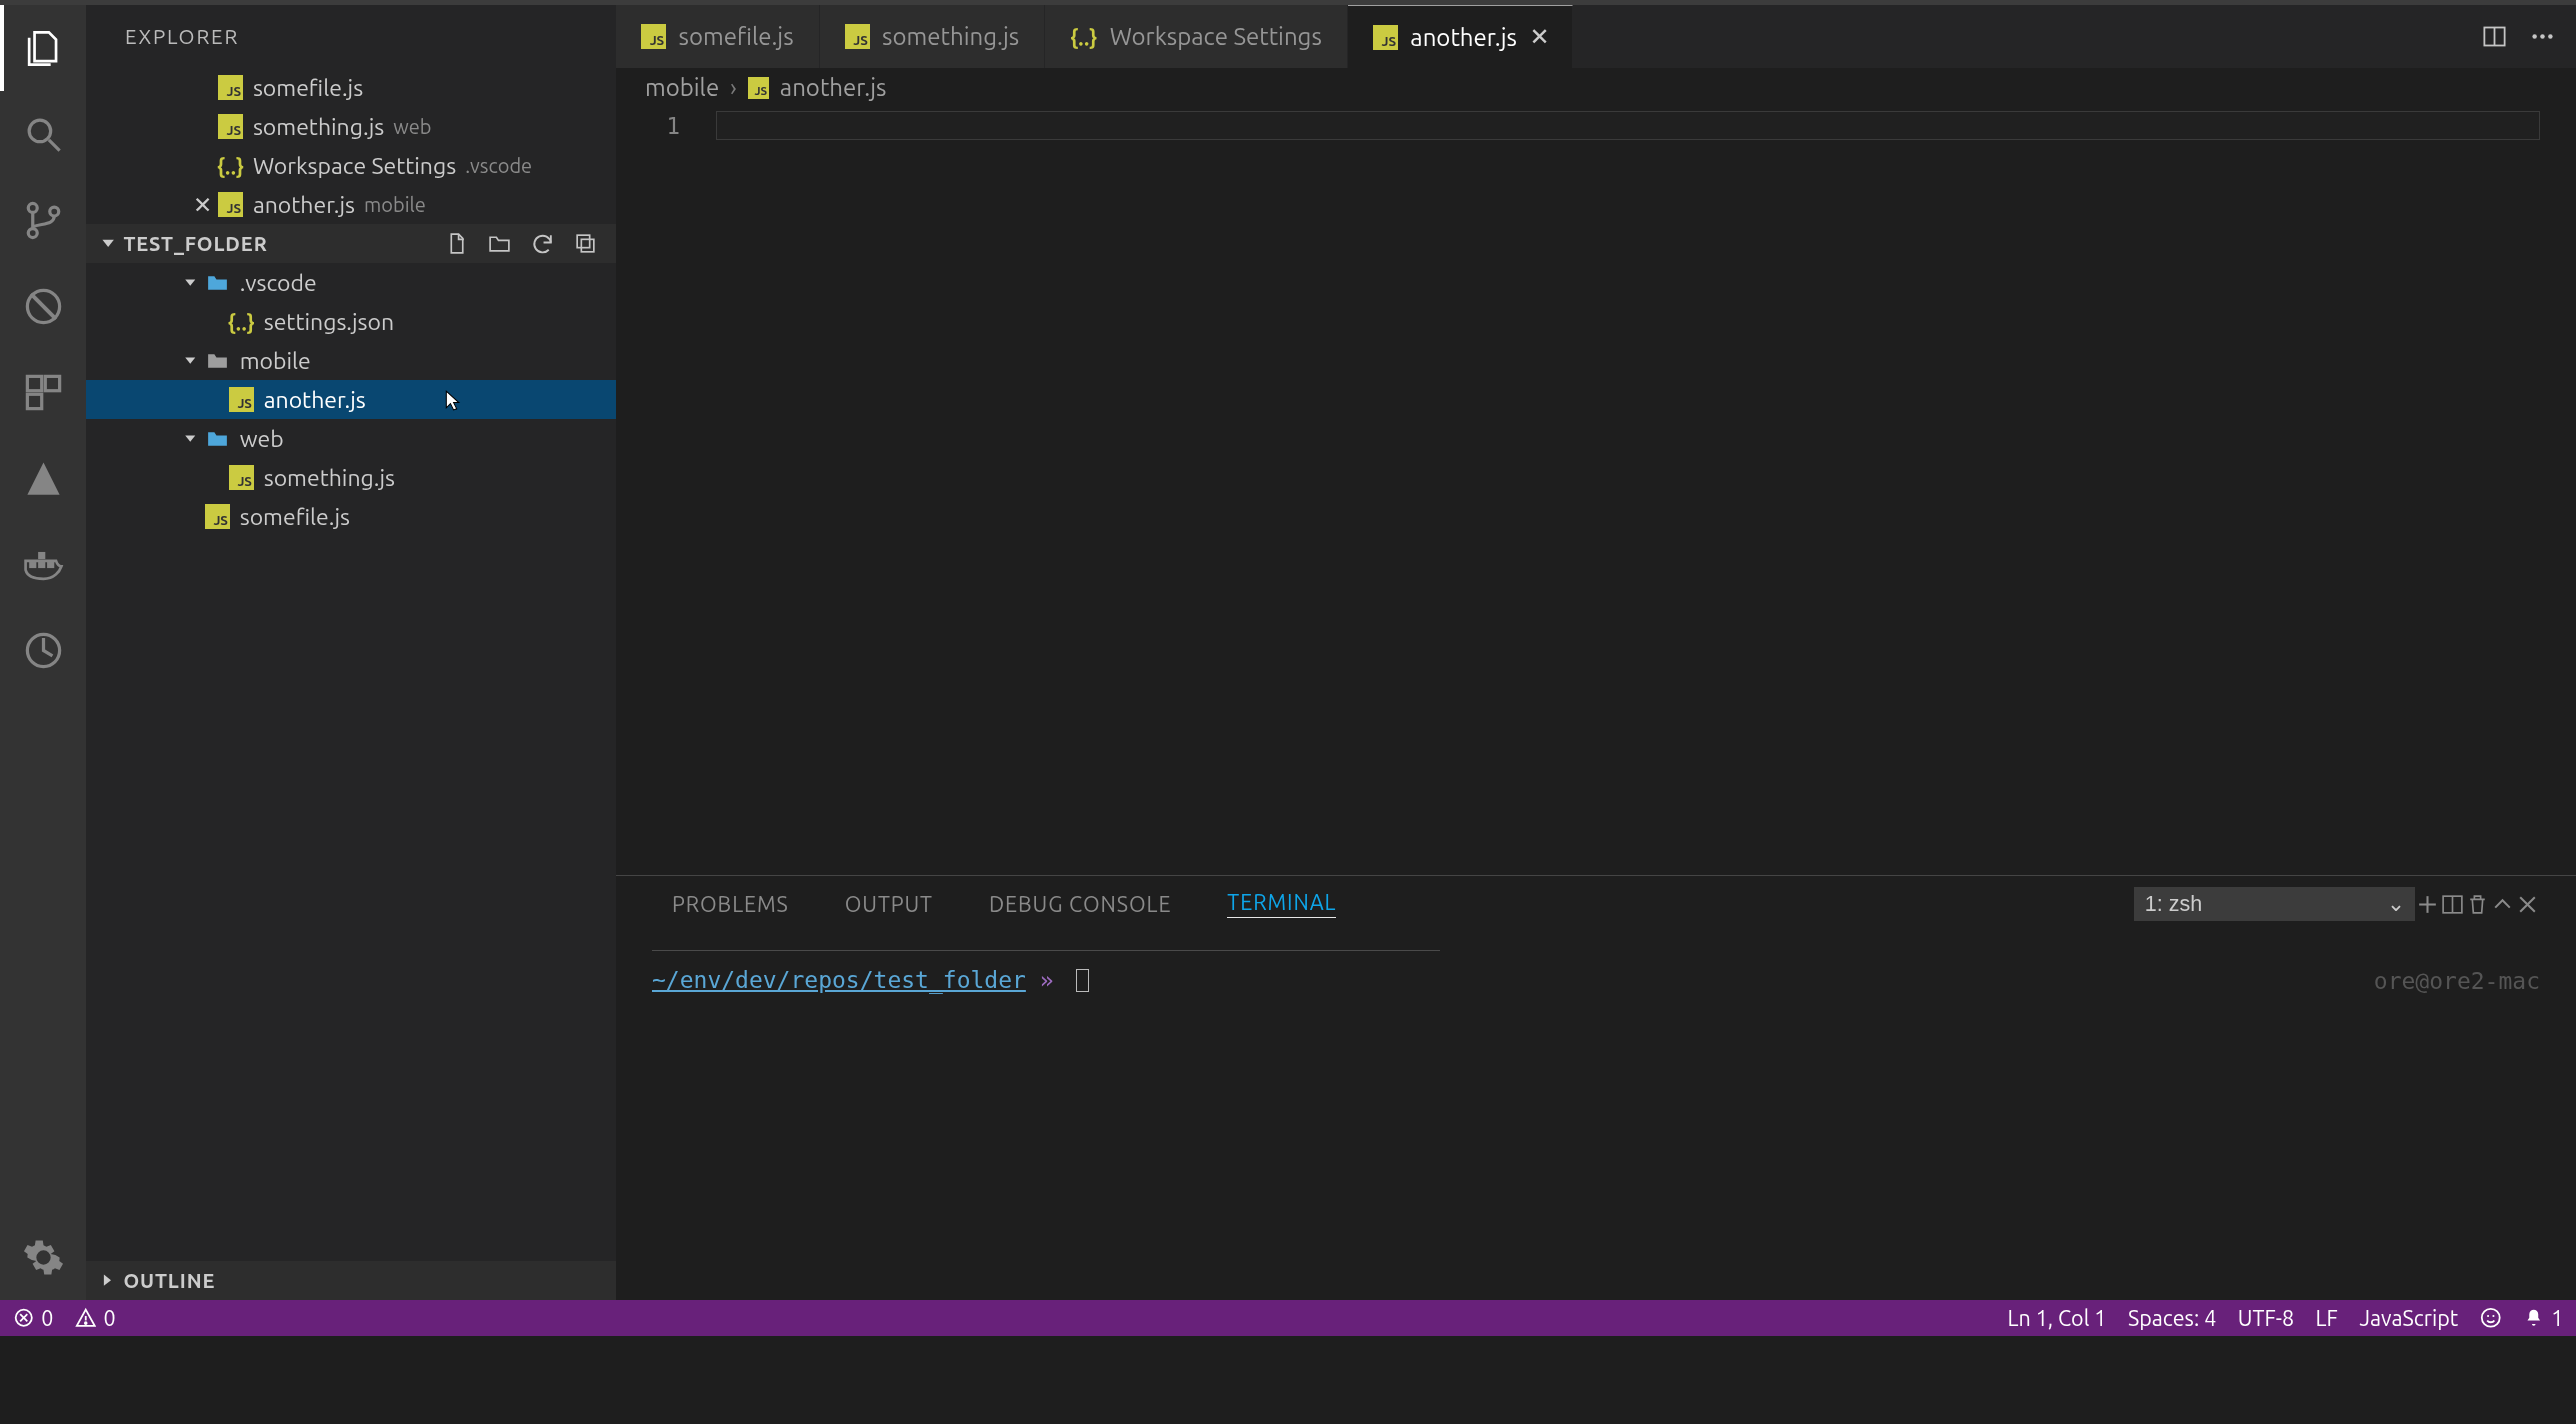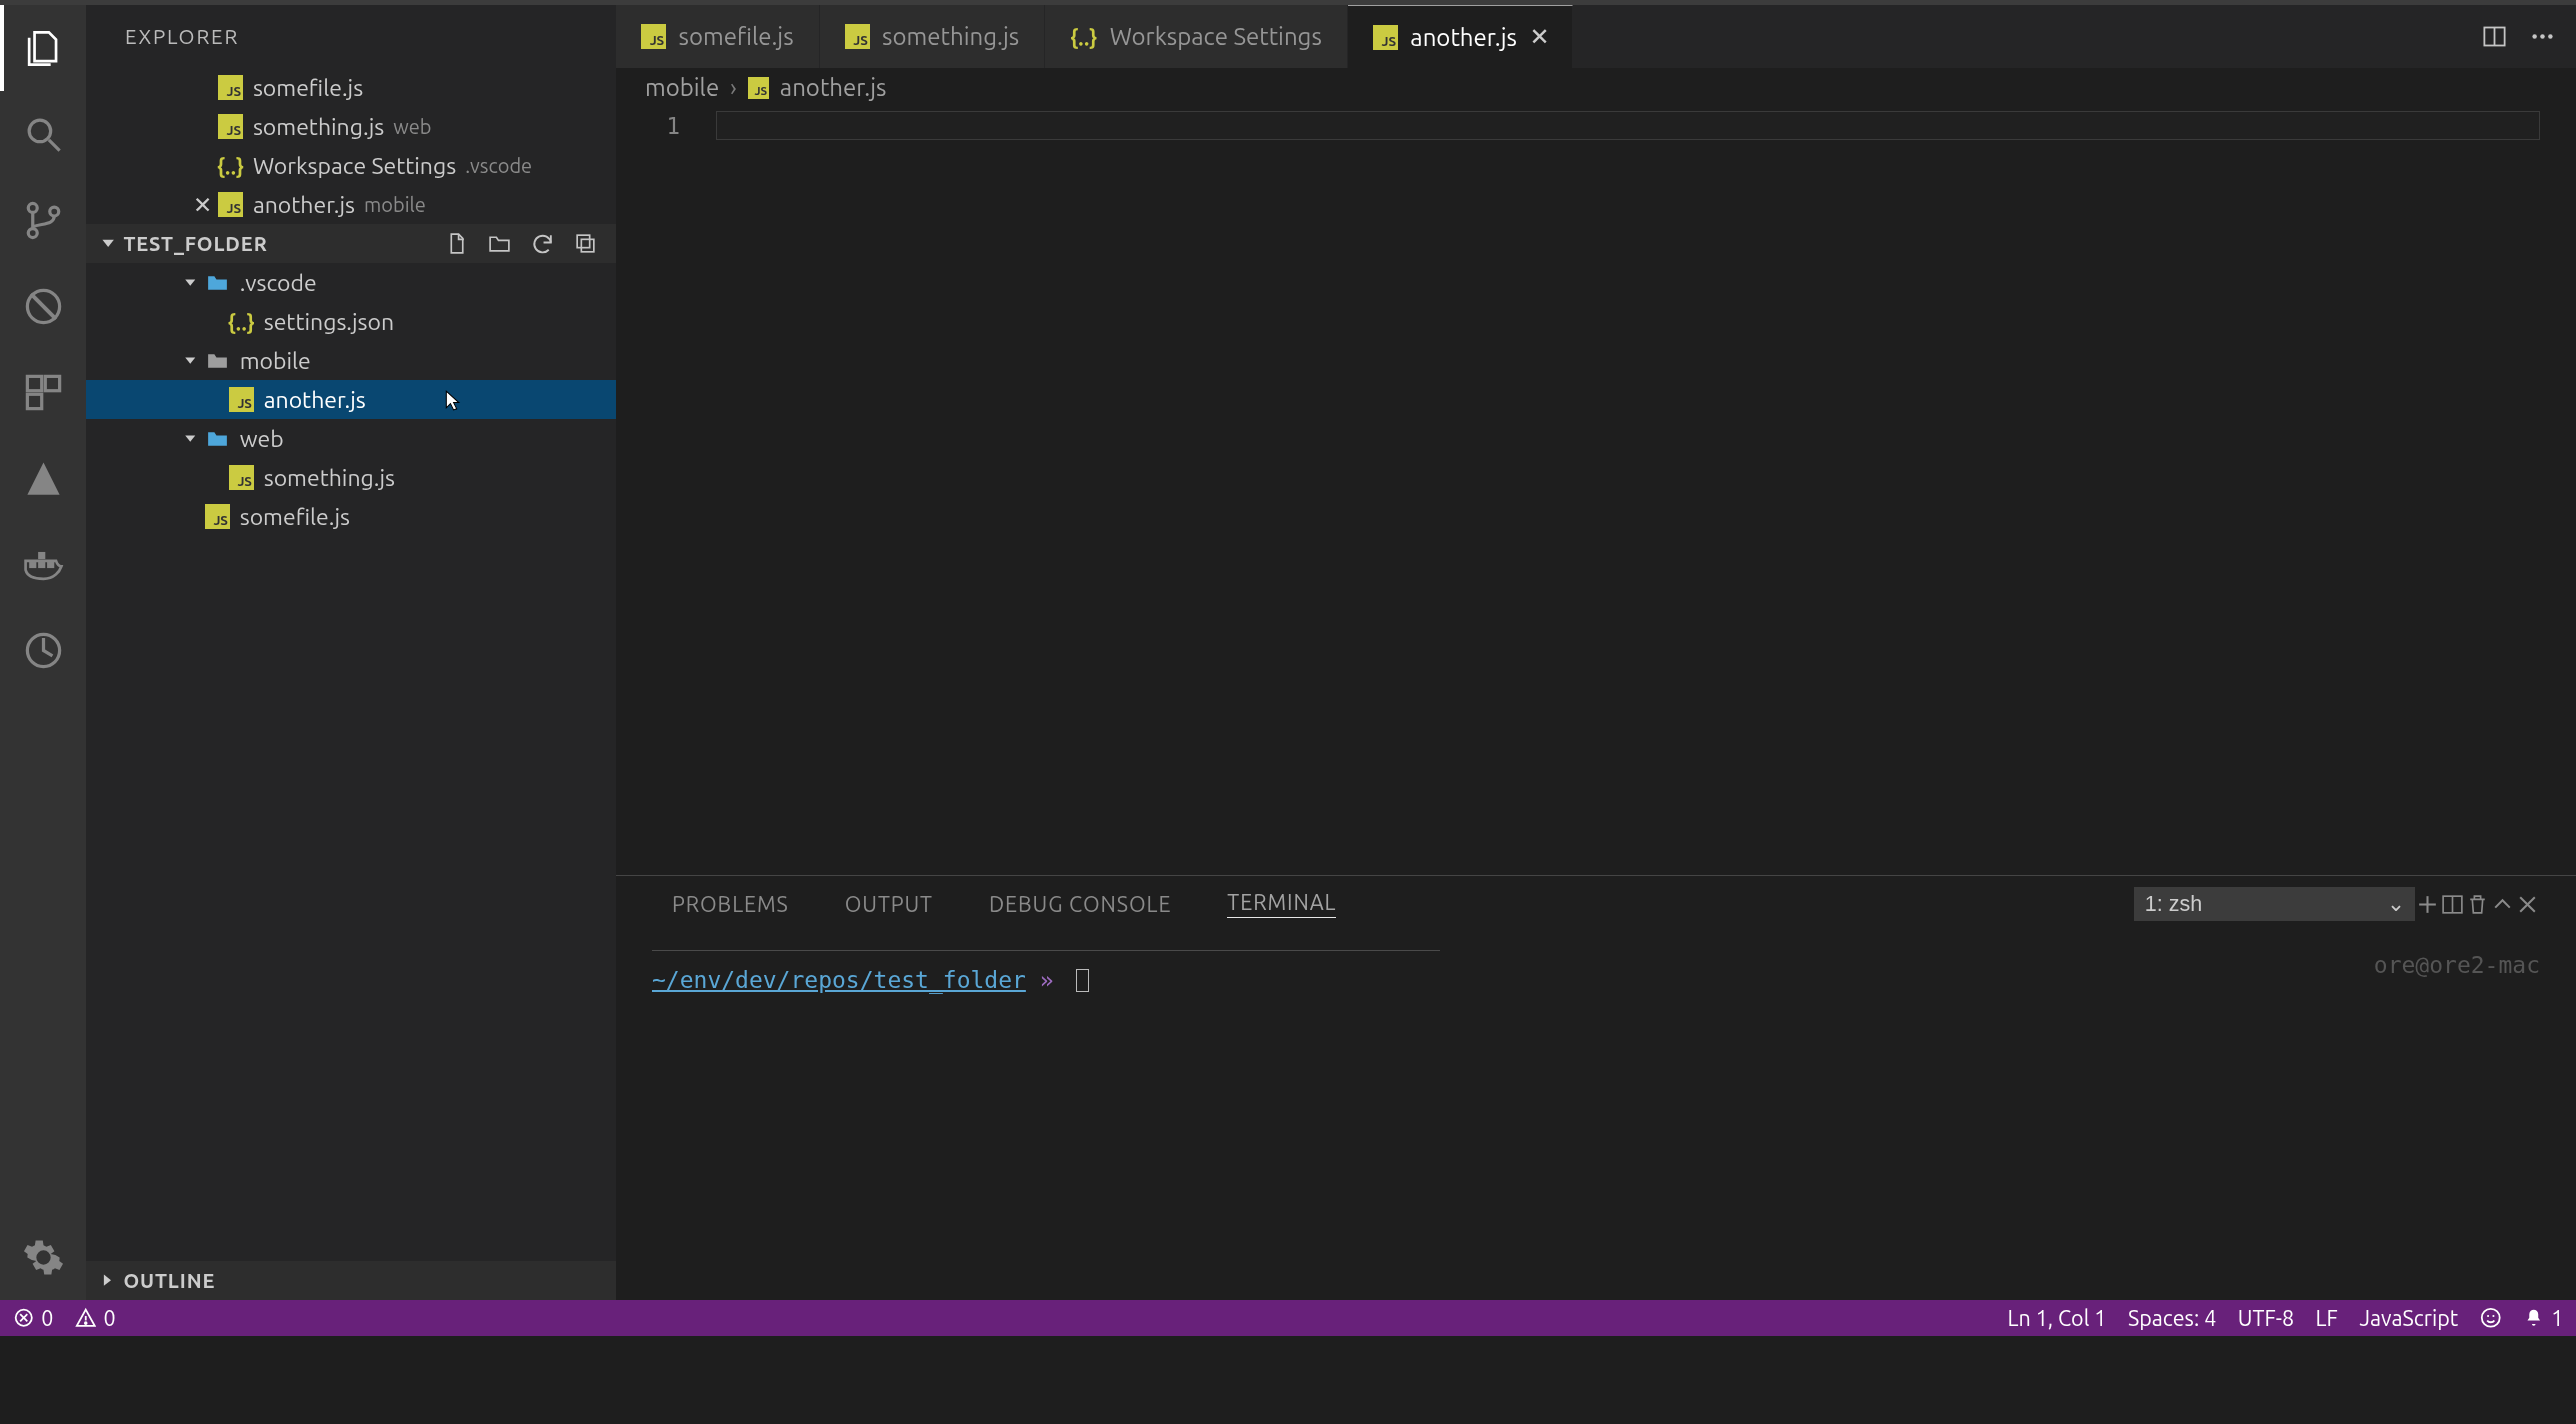--- a/index.html
+++ b/index.html
@@ -52,32 +52,32 @@
   .breadcrumb .sep { color:#7a7a7a; }
   .code-area { flex:1; display:flex; position:relative; }
   .gutter { width:100px; text-align:right; padding-right:36px; padding-top:5.4px; color:#858585; font-family:Menlo,Consolas,monospace; font-size:22.4px; }
   .code-line-area { flex:1; position:relative; }
   .code-line-hl { position:absolute; left:0; right:36px; top:3.6px; height:29px; background:#2a2a2a33; border:0.9px solid #3a3a3a; }
 
   
   .panel { height:425px; background:#1e1e1e; border-top:0.9px solid #454545; display:flex; flex-direction:column; }
   .panel-tabs { height:56px; display:flex; align-items:center; padding:0 36px; gap:36px; color:#8a8a8a; font-size:21.5px; letter-spacing:0.9px; }
   .panel-tabs .ptab { cursor:pointer;margin-left:20px; }
-  .panel-tabs .ptab.active { color:#a3a3a3; border-bottom:0.9px solid #e7e7e7; padding-bottom:3.6px; }
+  .panel-tabs .ptab.active { color:#0ea5e9; border-bottom:0.9px solid #e7e7e7; padding-bottom:3.6px; }
   .panel-tabs .right { margin-left:auto; display:flex; align-items:center; }
   .term-select { background:#3c3c3c; color:#ccc; border:none; font-size:21.5px; height:34px; width:281px; padding:0 10.8px; appearance:none; }
   .term-select-wrap { position:relative; }
   .term-select-wrap::after { content:"⌄"; position:absolute; right:9px; top:3.6px; color:#ccc; pointer-events:none; }
   .panel-tabs svg { width:25px; height:25px; }
   .term-body { flex:1; font-family:Menlo,Consolas,monospace; font-size:23px; padding:18px 36px; position:relative; }
   .term-hr { border:none; border-top:0.9px solid #4a4a4a; width:788px; margin-bottom:16px; }
   .prompt-path { color:#5aa7d6;text-decoration:underline; }
   .prompt-sep { color:#9c6bbf; }
   .prompt-cursor { display:inline-block; width:12.5px; height:23px; border:1.8px solid #bbb; margin-left:9px; vertical-align:-3.6px; }
-  .term-host { position:absolute; right:36px; top:20px; color:#555; }
+  .term-host { position:absolute; right:36px; top:36px; color:#555; }
 
   
   .status-bar { height:36px; background:#68217A; display:flex; align-items:center; color:#fff; font-size:21.5px; padding:0 12.5px; gap:21.5px; }
   .status-bar .spacer { flex:1; }
   .status-bar .sitem { display:flex; align-items:center; gap:7.2px; cursor:pointer; }
   .status-bar svg { width:21.5px; height:21.5px; }
 
   .cursor-img { position:absolute; width:25px; height:25px; pointer-events:none; }
   .cursor-img svg { width:25px; height:25px; }
 </style>

